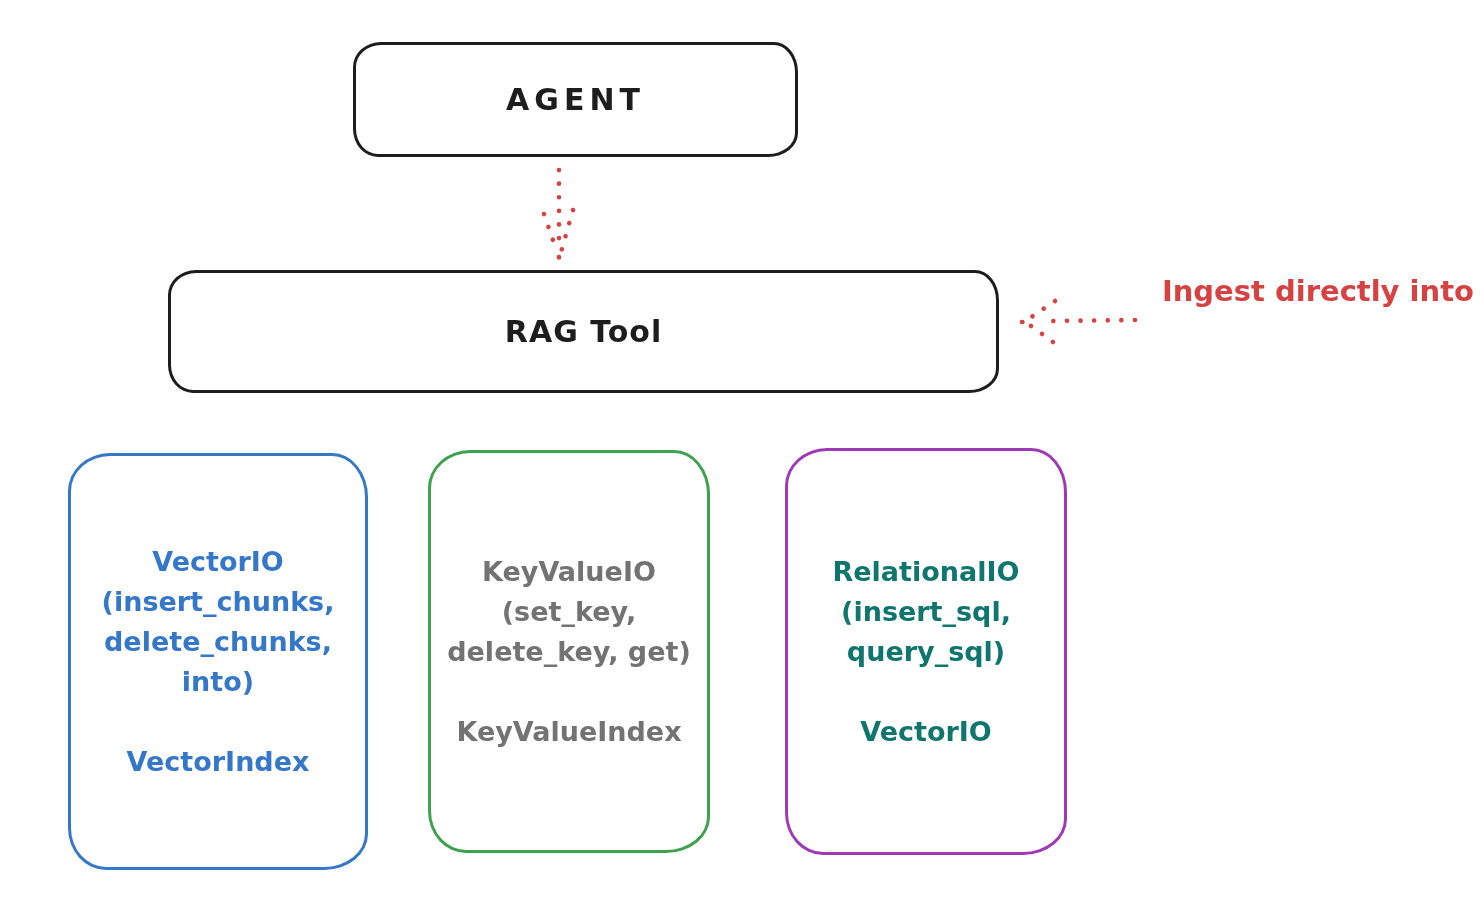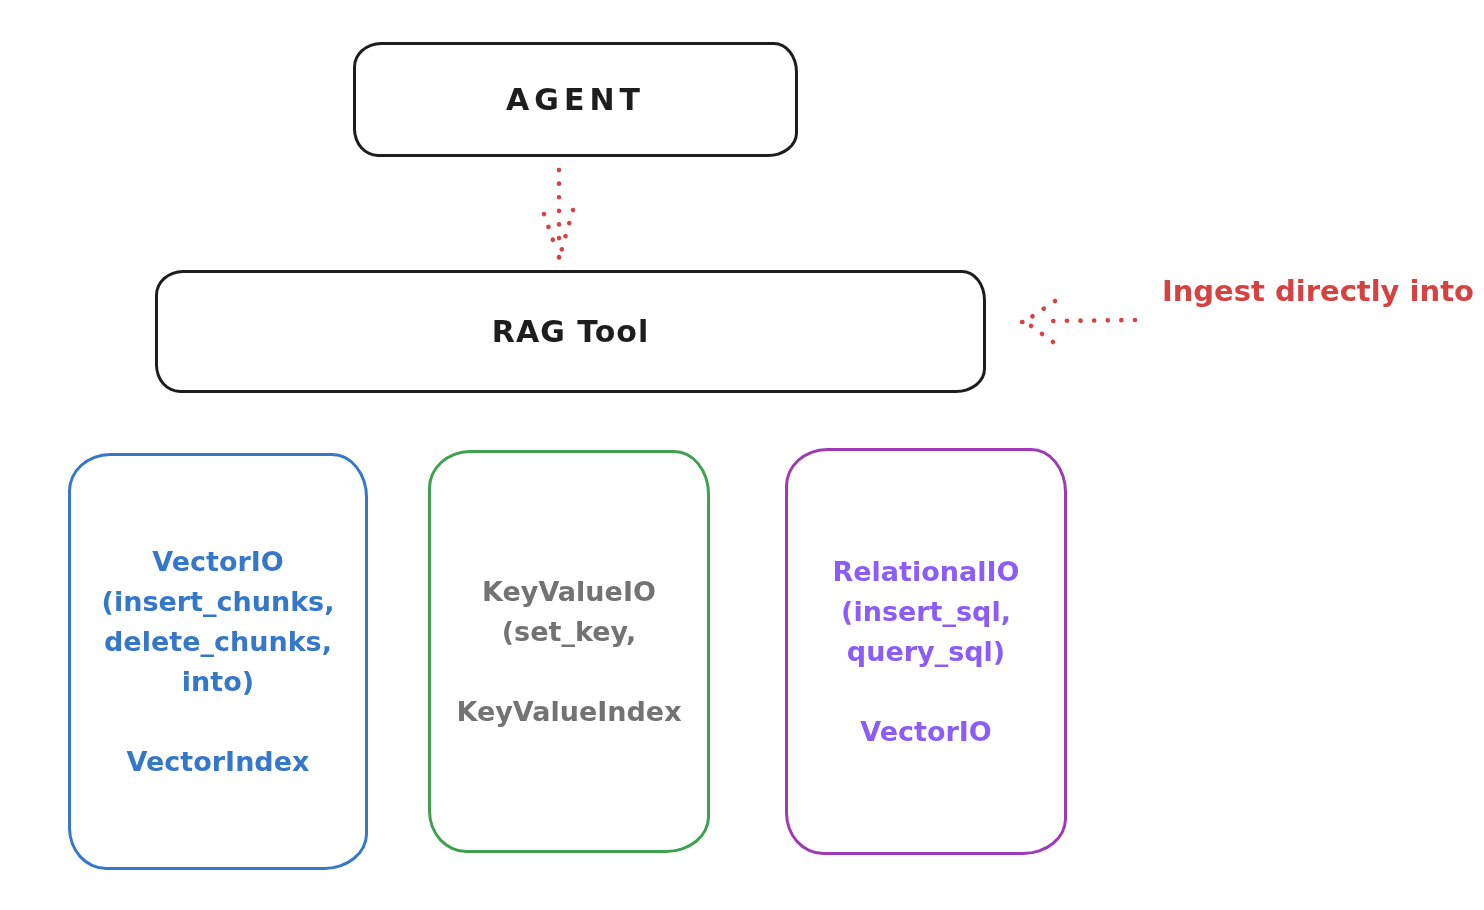--- a/index.html
+++ b/index.html
@@ -11,29 +11,29 @@
   .node{
     position:absolute;background:#ffffff;box-sizing:border-box;
     display:flex;align-items:center;justify-content:center;text-align:center;
   }
   .black-node{
     border:3.6px solid #1d1d1d;color:#1d1d1d;
     border-radius:28px 24px 30px 25px / 25px 30px 24px 28px;
     font-size:30px;font-weight:bold;
   }
   .agent-node{left:353px;top:42px;width:445px;height:115px;letter-spacing:5px;}
-  .rag-node{left:155px;top:270px;width:831px;height:123px;letter-spacing:1px;}
+  .rag-node{left:168px;top:270px;width:831px;height:123px;letter-spacing:1px;}
   .io-node{
     border-width:3.2px;border-style:solid;
     border-radius:42px 36px 44px 38px / 38px 44px 36px 42px;
     flex-direction:column;font-size:27px;font-weight:bold;line-height:40px;
   }
   .vector-node{left:68px;top:453px;width:300px;height:417px;border-color:#3577c8;color:#3577c8;}
   .keyvalue-node{left:428px;top:450px;width:282px;height:403px;border-color:#3fa14f;color:#737373;}
-  .relational-node{left:785px;top:448px;width:282px;height:407px;border-color:#9e3ab5;color:#8b5cf6;}
+  .relational-node{left:785px;top:448px;width:282px;height:407px;border-color:#9e3ab5;color:#0f766e;}
   .box-line{white-space:nowrap;}
   .line-spacer{height:40px;}
   .annotation{
     position:absolute;left:1138px;top:272px;width:336px;
     color:#d64242;font-size:29px;line-height:38px;font-weight:bold;
     text-align:right;
   }
 </style>
 </head>
 <body>
@@ -74,20 +74,21 @@
     <div class="box-line">(insert_chunks,</div>
     <div class="box-line">delete_chunks,</div>
     <div class="box-line">into)</div>
     <div class="line-spacer"></div>
     <div class="box-line">VectorIndex</div>
   </div>
 
   <div class="node io-node keyvalue-node">
     <div class="box-line">KeyValueIO</div>
     <div class="box-line">(set_key,</div>
+    <div class="box-line">delete_key, get)</div>
     <div class="line-spacer"></div>
     <div class="box-line">KeyValueIndex</div>
   </div>
 
   <div class="node io-node relational-node">
     <div class="box-line">RelationalIO</div>
     <div class="box-line">(insert_sql,</div>
     <div class="box-line">query_sql)</div>
     <div class="line-spacer"></div>
     <div class="box-line">VectorIO</div>

